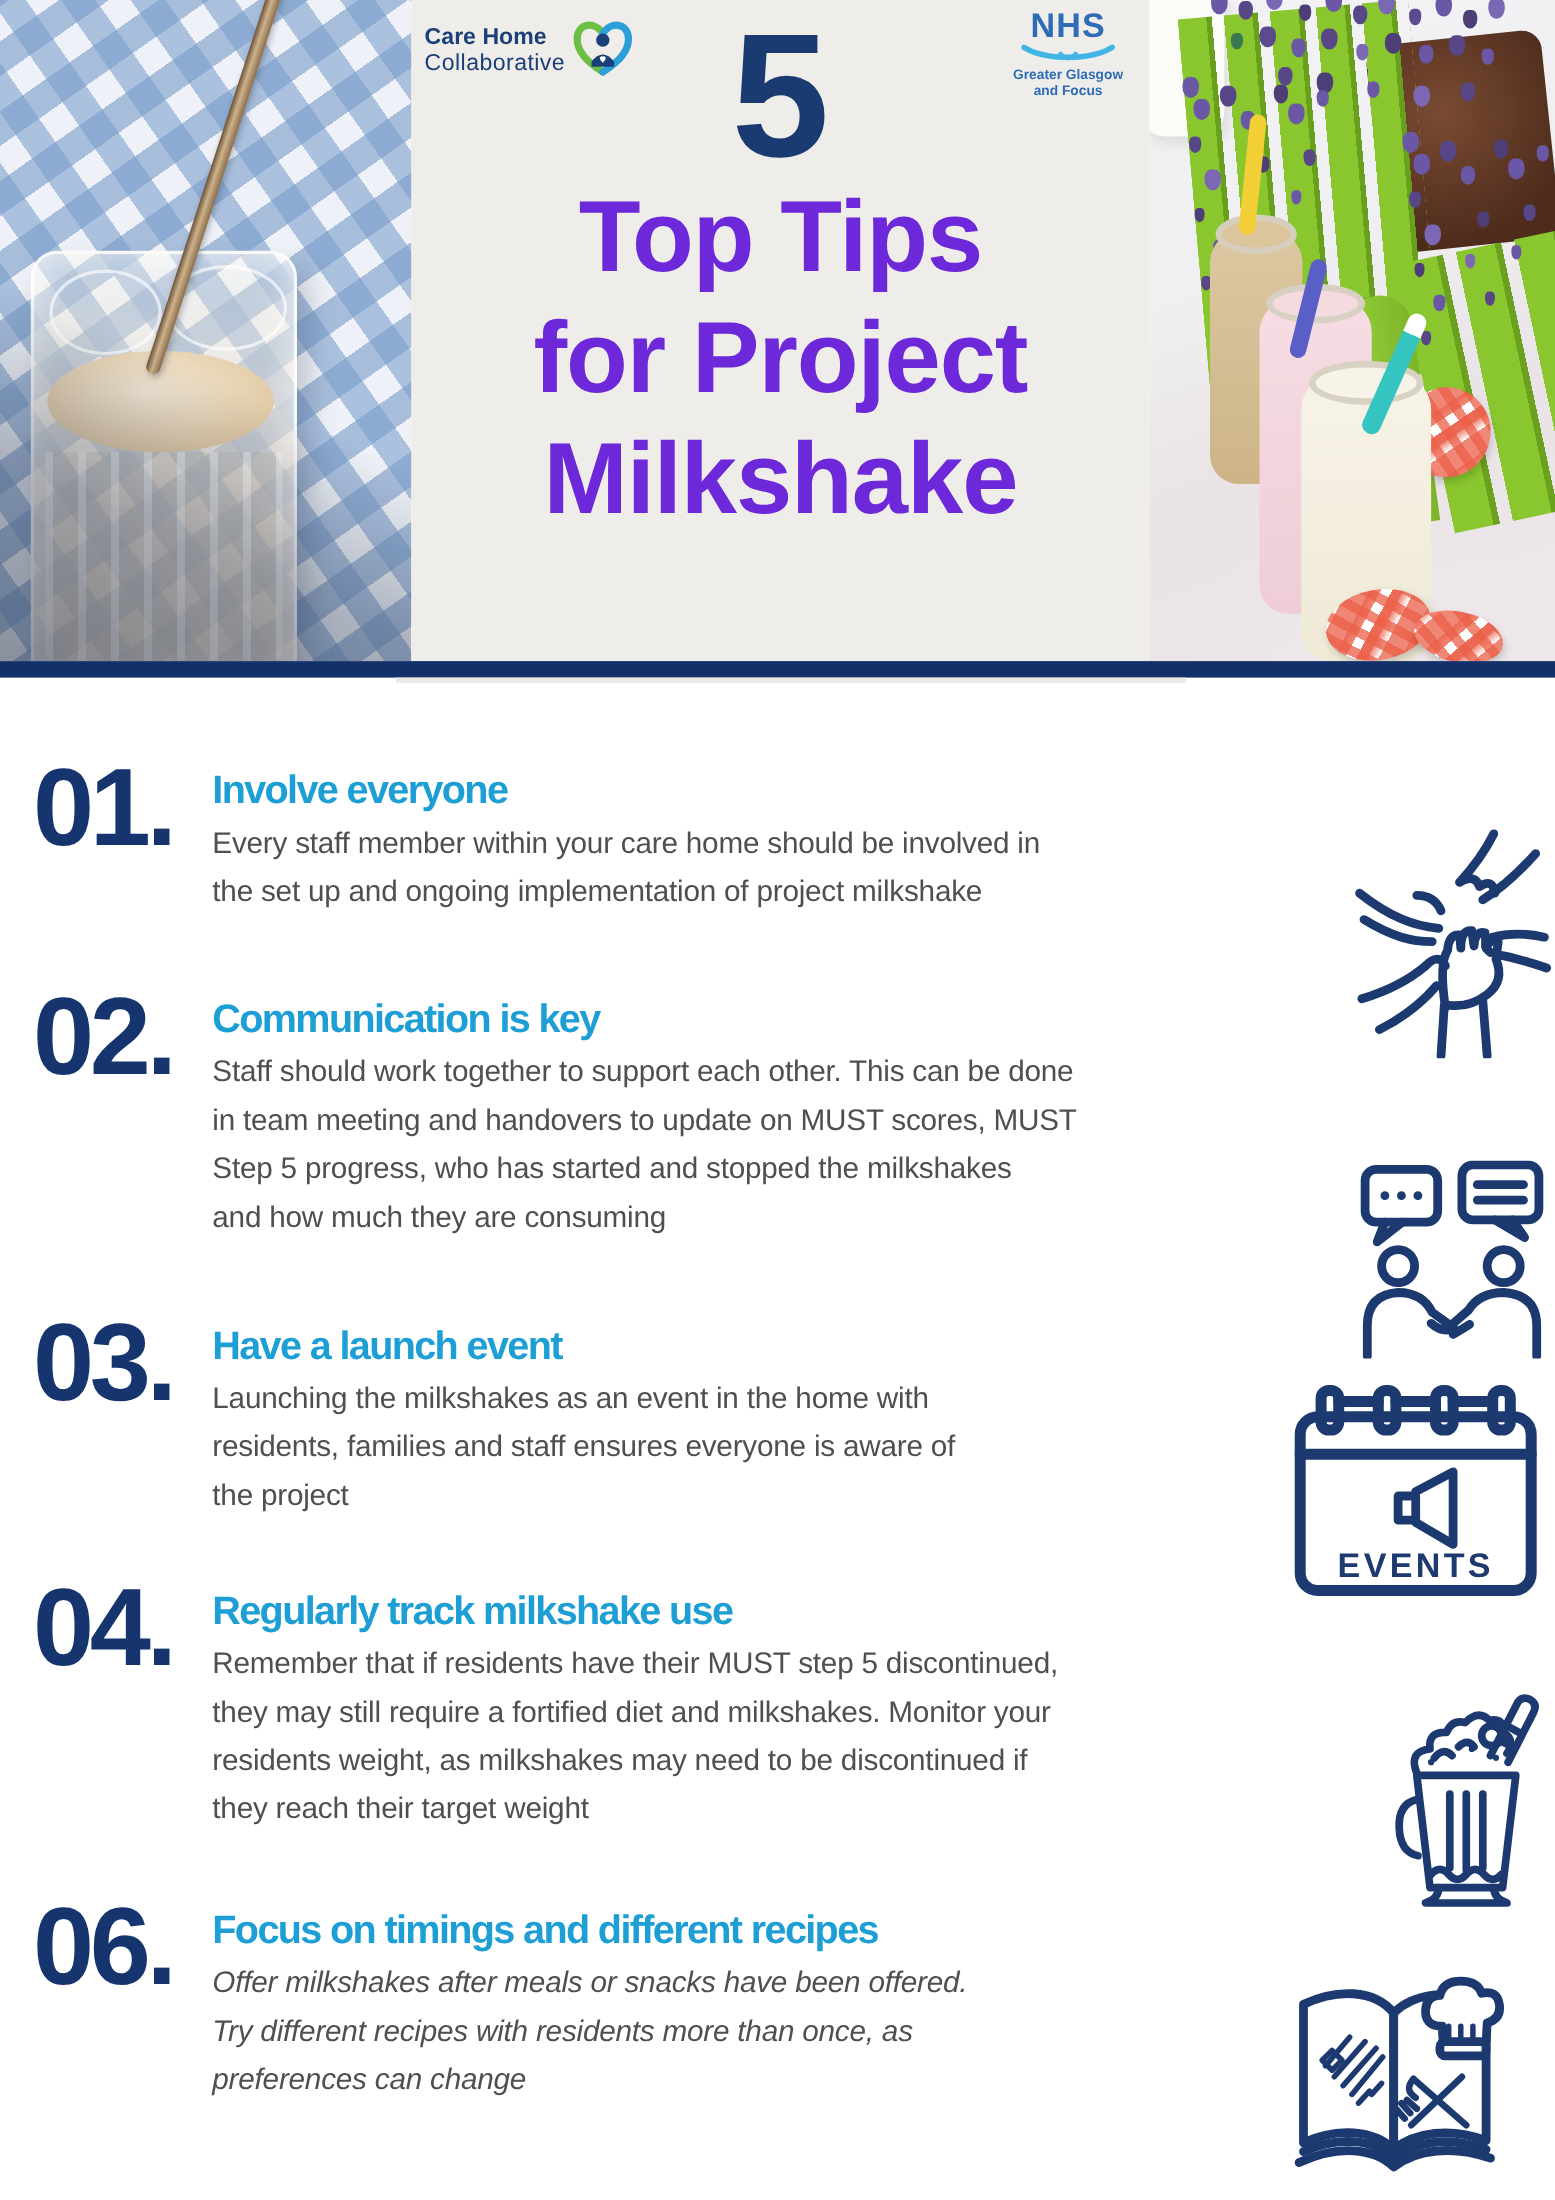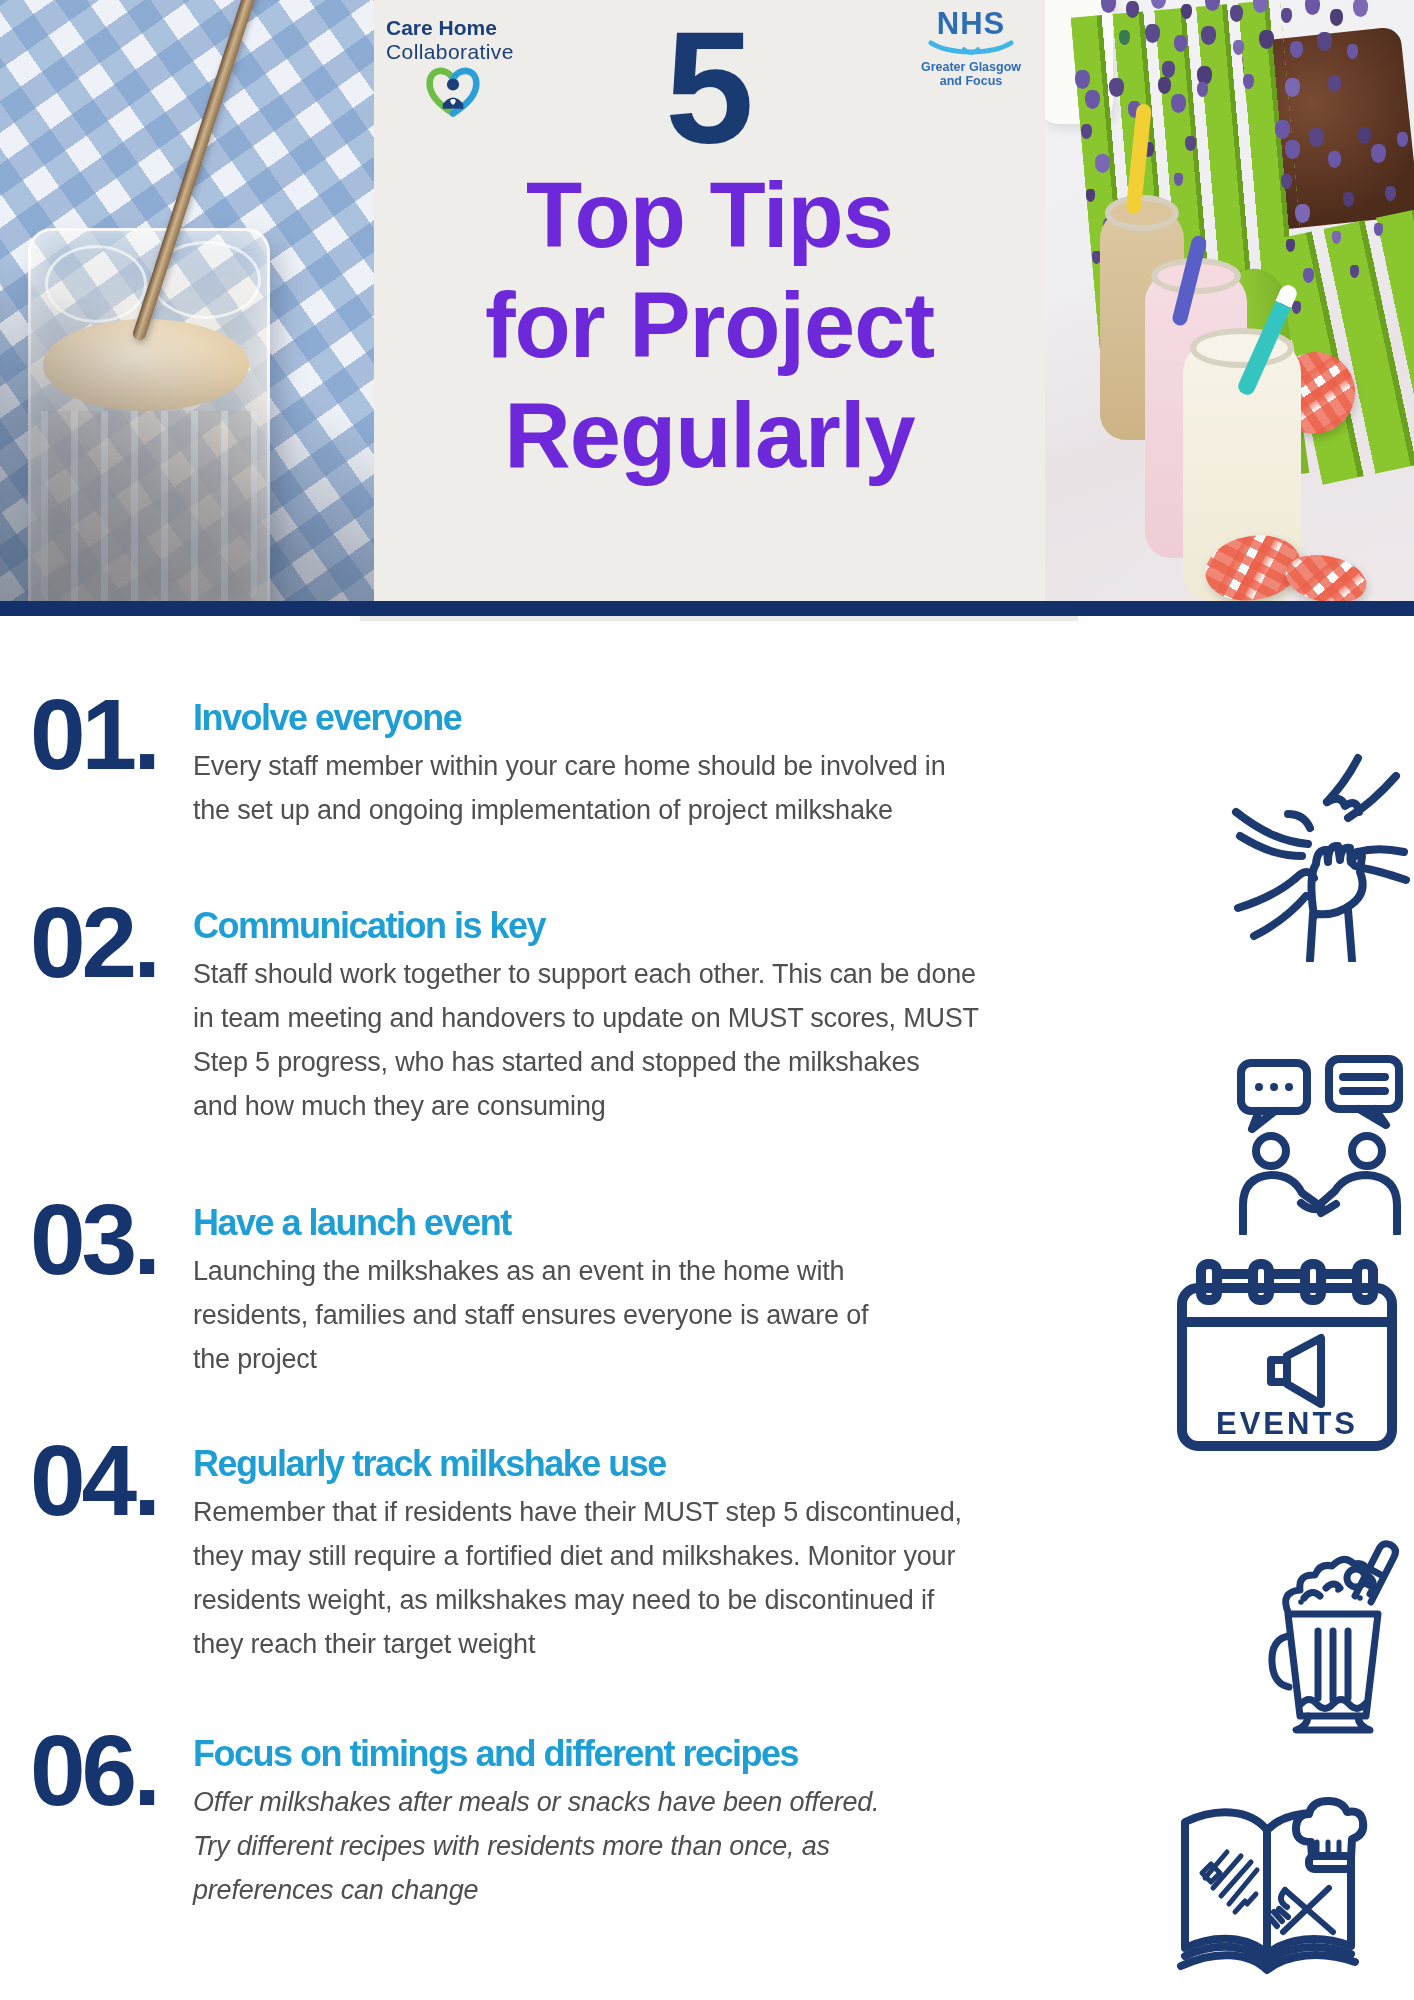--- a/index.html
+++ b/index.html
@@ -26,21 +26,21 @@
   .glass-arc{position:absolute;width:96px;height:72px;border:3px solid rgba(255,255,255,.65);border-radius:50%;}
   .milk{position:absolute;left:12px;top:88px;width:206px;height:92px;border-radius:50%;
       background:radial-gradient(ellipse at 45% 40%, #f4e9d6, #e3cda9 68%, #d8bd96);}
   .photo-shadow{position:absolute;inset:0;
       background:linear-gradient(205deg, rgba(40,50,70,0) 55%, rgba(45,55,78,.35) 76%, rgba(38,48,68,.5) 100%);}
 
   .panel{position:absolute;left:374px;top:0;width:671px;height:601px;background:#efedea;text-align:center;}
   .big-number{margin-top:16px;font-size:160px;line-height:142px;font-weight:800;color:#1a3a72;}
   .poster-title{margin-top:2px;font-size:92px;line-height:110px;font-weight:700;letter-spacing:-1px;color:#6d28d9;}
 
-  .chc-logo{position:absolute;left:12px;top:16px;display:flex;align-items:center;text-align:left;flex-direction:column;}
+  .chc-logo{position:absolute;left:12px;top:16px;display:flex;align-items:center;text-align:left;}
   .chc-text{line-height:24px;color:#1b3f78;}
   .chc-line1{font-weight:700;font-size:21px;}
   .chc-line2{font-weight:400;font-size:21px;letter-spacing:.4px;}
   .chc-heart{margin-left:6px;}
 
   .nhs-logo{position:absolute;right:22px;top:8px;width:104px;text-align:center;color:#2e6db5;}
   .nhs-title{font-size:31px;font-weight:800;letter-spacing:1px;line-height:32px;}
   .nhs-region{font-size:12.5px;font-weight:700;line-height:14px;}
 
   .photo-right{position:absolute;left:1045px;top:0;width:369px;height:601px;overflow:hidden;
@@ -147,21 +147,21 @@
           <path d="M36,9 C40,14 46,14 50,9" stroke="#41b6e6" stroke-width="4" fill="none" stroke-linecap="round"></path>
         </svg>
         <div class="nhs-region">Greater Glasgow</div>
         <div class="nhs-region">and Focus</div>
       </div>
 
       <div class="big-number">5</div>
       <div class="poster-title">
         <div>Top Tips</div>
         <div>for Project</div>
-        <div>Regularly</div>
+        <div>Milkshake</div>
       </div>
     </div>
 
     <div class="photo-right">
       <div class="jug"></div>
       <div class="pot"></div>
       <div class="fence-back"></div>
       <div class="fence-right"></div>
       <div class="picket"></div>
       <div class="flowers" style="left:56px;top:-6px;width:300px;height:150px;"></div>

